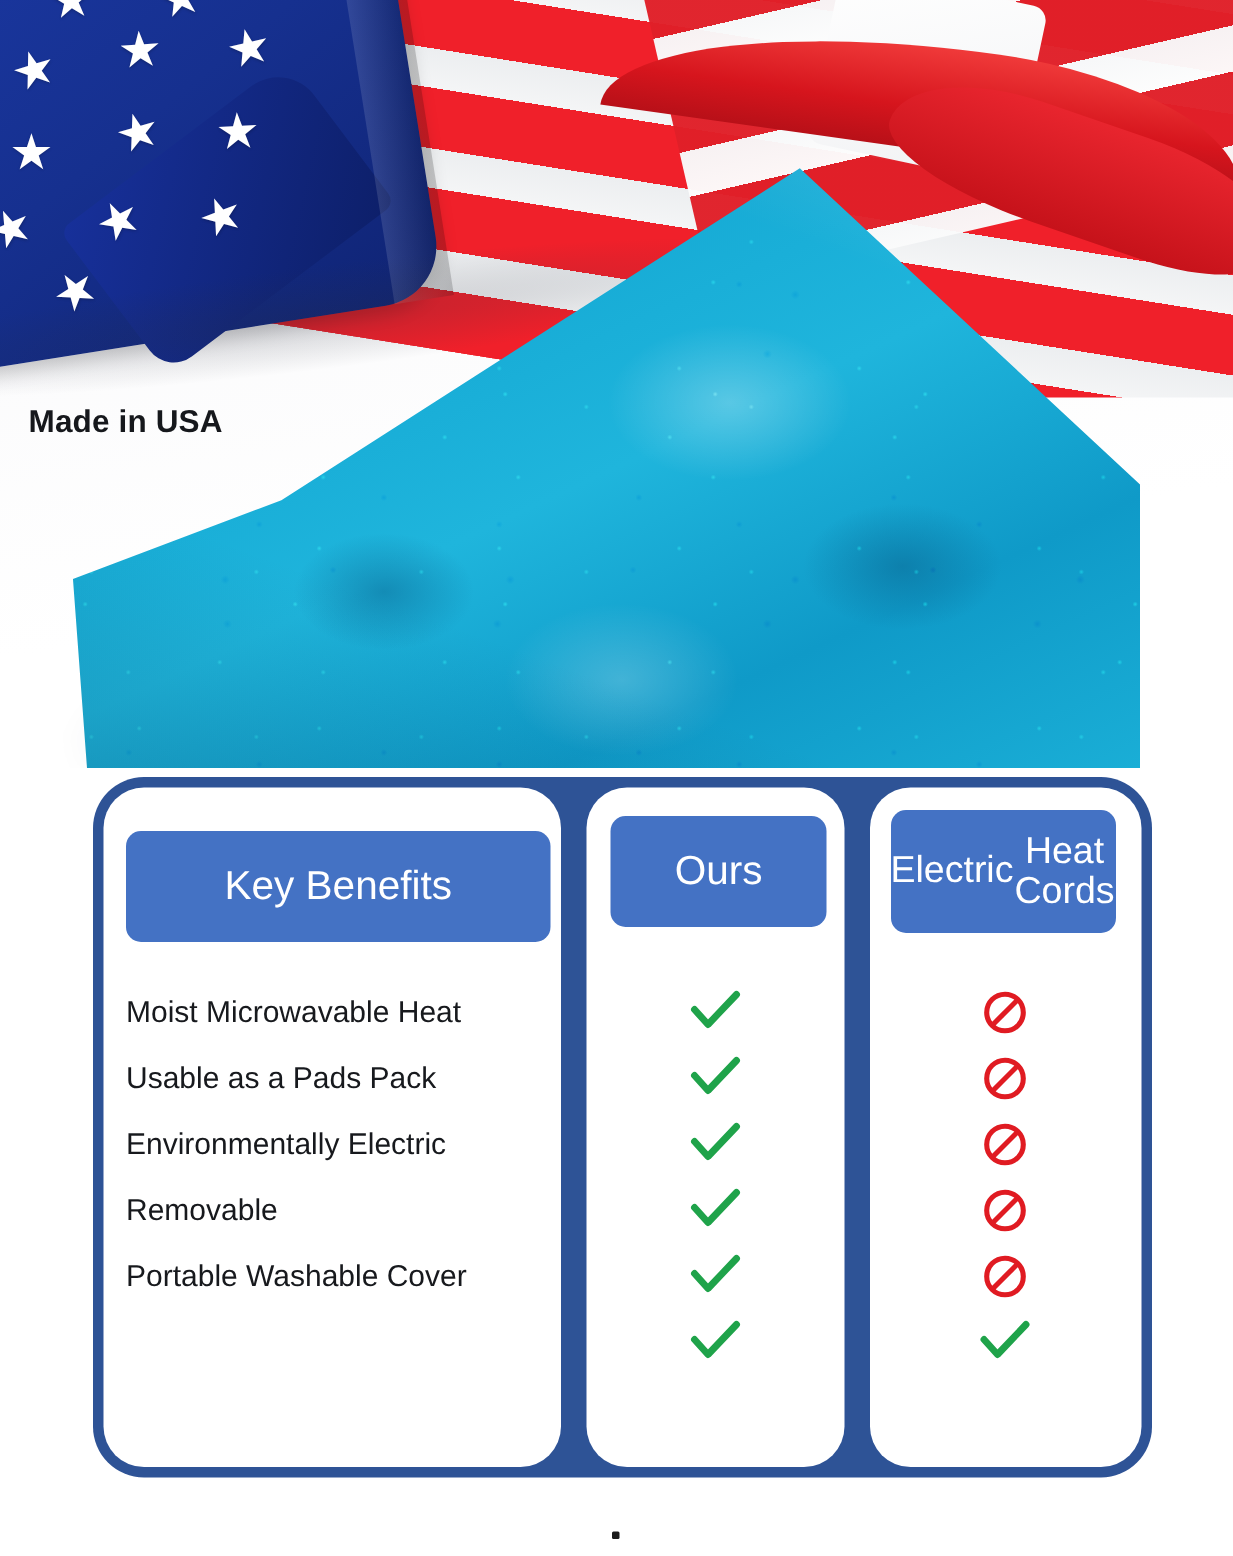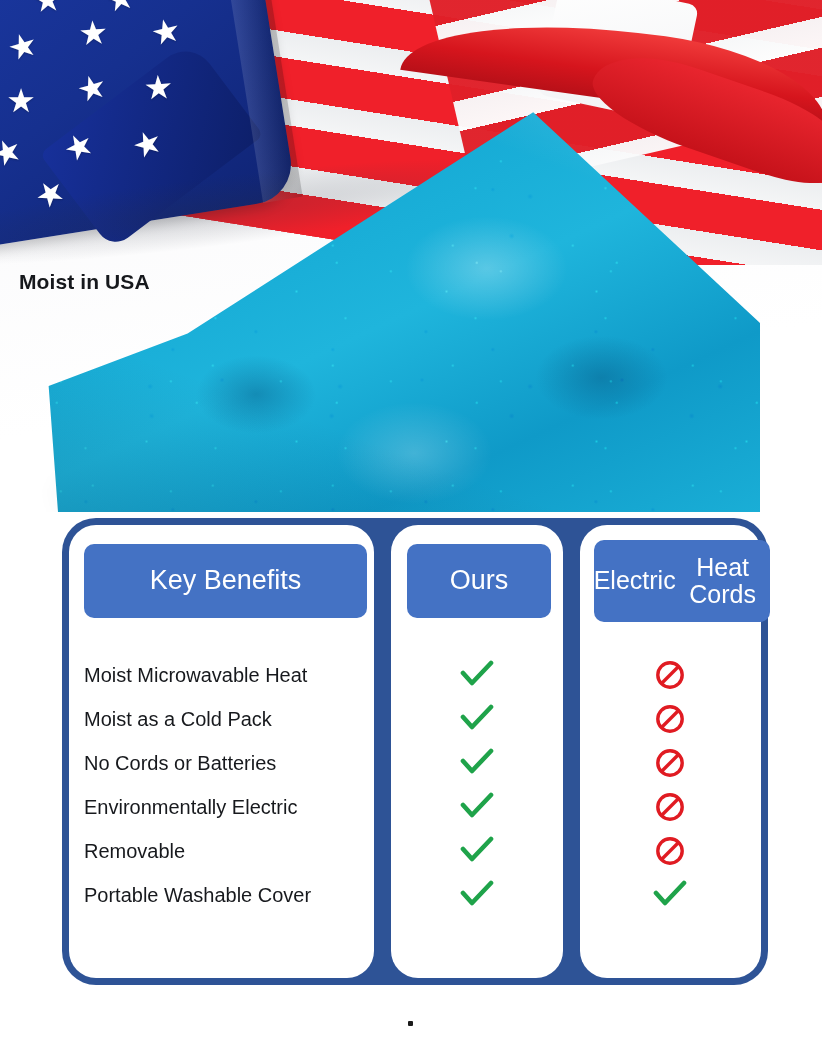--- a/index.html
+++ b/index.html
@@ -104,23 +104,23 @@
          background:#2e5396;border-radius:34px;}
   .cards{position:absolute;inset:0;display:flex;padding:7px;box-sizing:border-box;gap:17px;}
   .card{background:#ffffff;border-radius:27px;position:relative;box-sizing:border-box;}
   .card.benefits{width:313px;}
   .card.ours{width:176px;text-decoration:underline;}
   .card.electric{width:186px;}
 
   .badge{position:absolute;background:#4472c4;border-radius:10px;
          color:#ffffff;display:flex;align-items:center;justify-content:center;
          text-align:center;line-height:1.1;font-weight:400;}
-  .badge.b1{left:15px;top:19px;width:283px;height:74px;font-size:27px;}
+  .badge.b1{left:15px;top:29px;width:283px;height:74px;font-size:27px;}
   .badge.b2{left:16px;top:19px;width:144px;height:74px;font-size:27px;}
-  .badge.b3{left:14px;top:15px;width:176px;height:82px;font-size:25px;}
+  .badge.b3{left:14px;top:15px;width:150px;height:82px;font-size:25px;}
 
   .rows{position:absolute;left:0;right:0;top:128px;}
   .card.benefits .rows{padding-left:15px;}
   .row{height:44px;display:flex;align-items:center;}
   .blabel{font-size:20px;color:#17191d;white-space:nowrap;text-align:center;}
 
   .mark{width:100%;display:flex;align-items:center;justify-content:center;}
 
   .chk{display:block;}
   .ban{display:block;}
@@ -161,37 +161,34 @@
     </div>
     <div class="flagshadow"></div>
   </div>
 
   <div class="packshadow"></div>
   <div class="pack">
     <div class="packtex"></div>
     <div class="packedge"></div>
   </div>
 
-  <div class="madeinusa">Moist in USA</div>
+  <div class="madeinusa">Made in USA</div>
 </div>
 
 <div id="table">
   <div class="cards">
 
     <div class="card benefits">
       <div class="badge b1">Key Benefits</div>
       <div class="rows">
         <div class="row">
           <span class="blabel">Moist Microwavable Heat</span>
         </div>
         <div class="row">
-          <span class="blabel">Moist as a Cold Pack</span>
-        </div>
-        <div class="row">
-          <span class="blabel">No Cords or Batteries</span>
+          <span class="blabel">Usable as a Pads Pack</span>
         </div>
         <div class="row">
           <span class="blabel">Environmentally Electric</span>
         </div>
         <div class="row">
           <span class="blabel">Removable</span>
         </div>
         <div class="row">
           <span class="blabel">Portable Washable Cover</span>
         </div>

